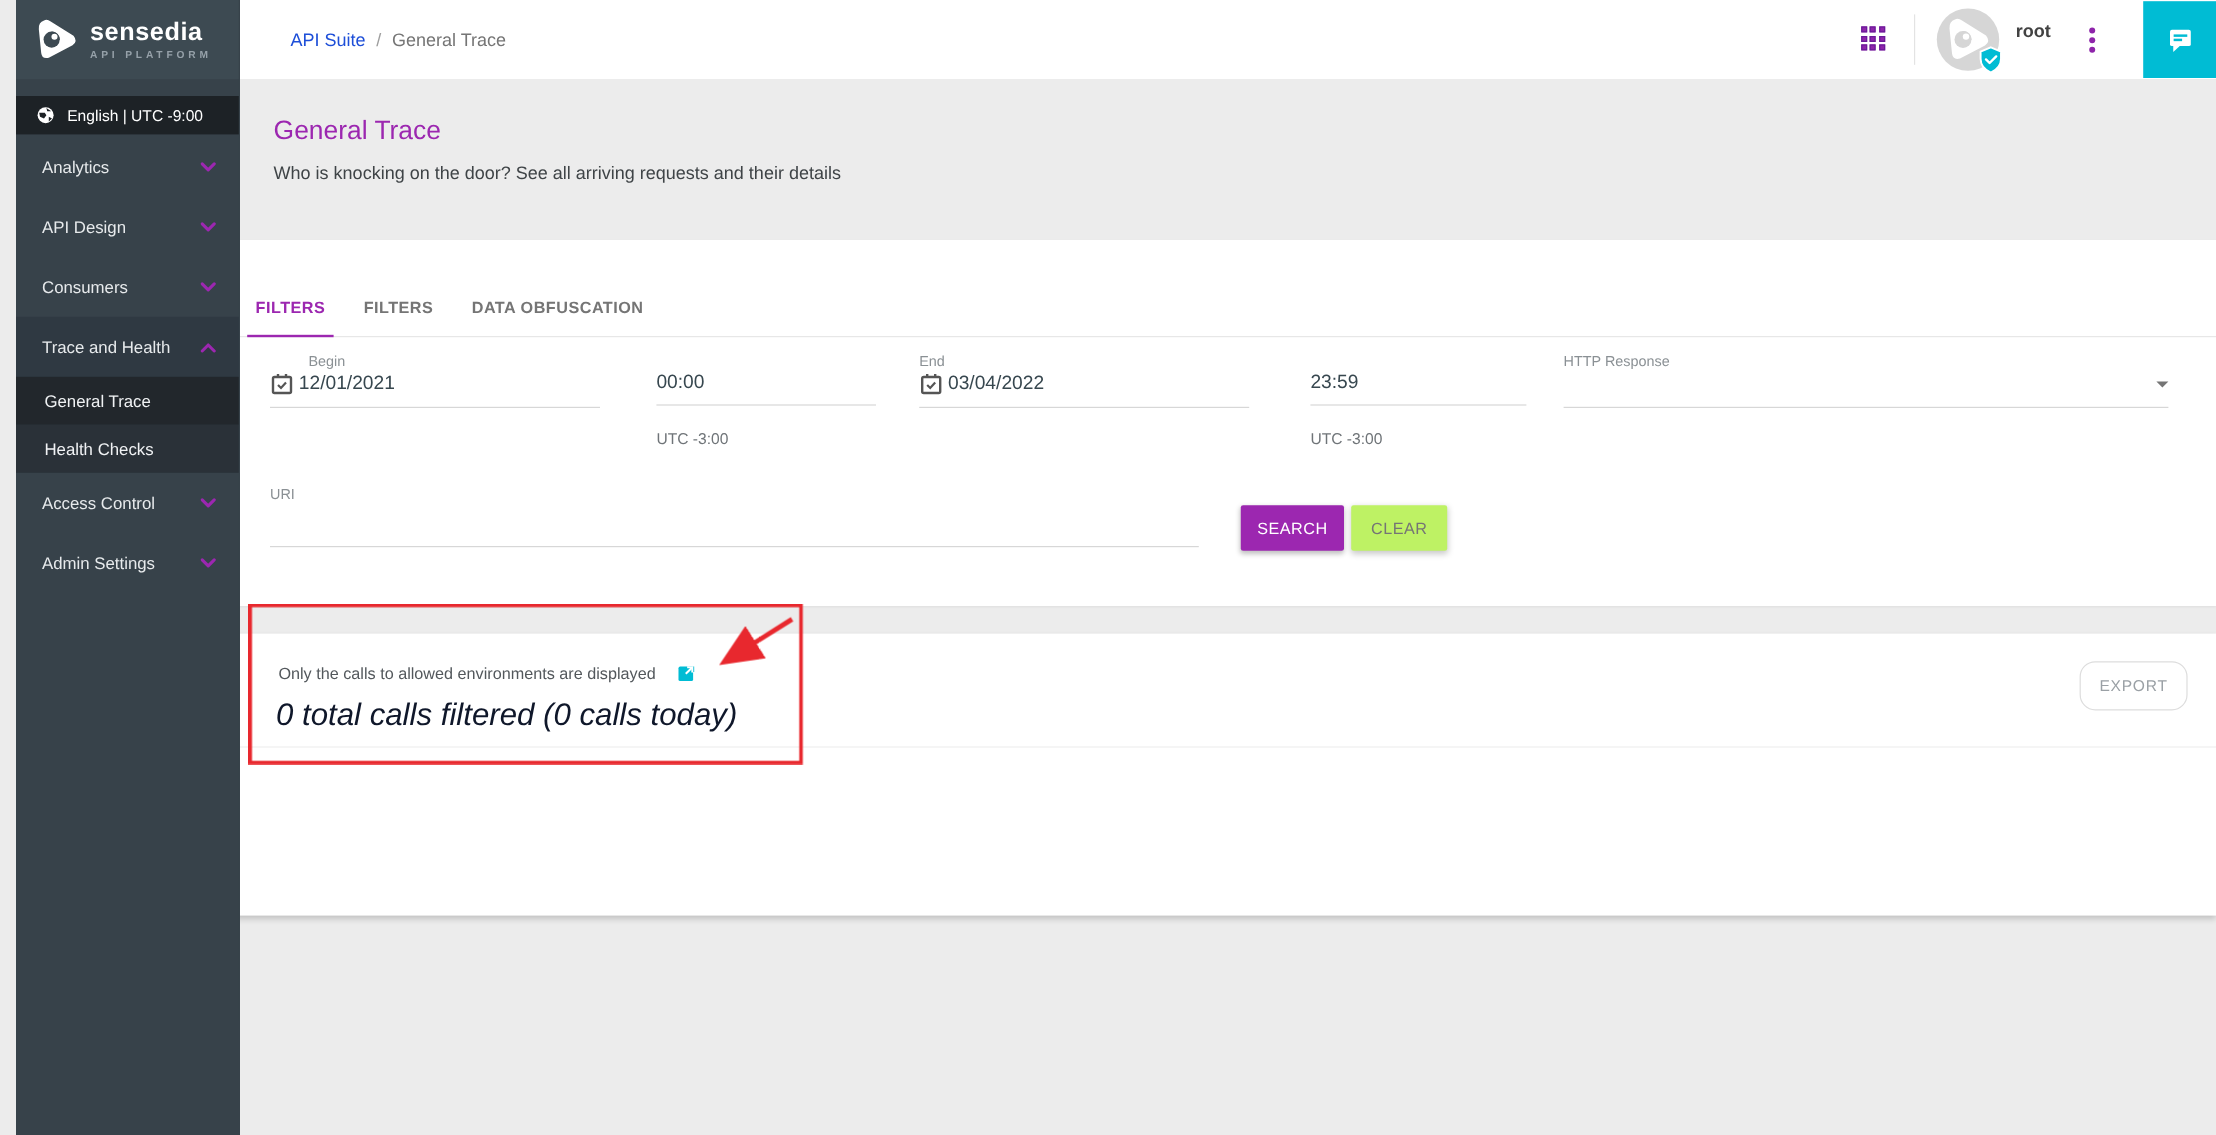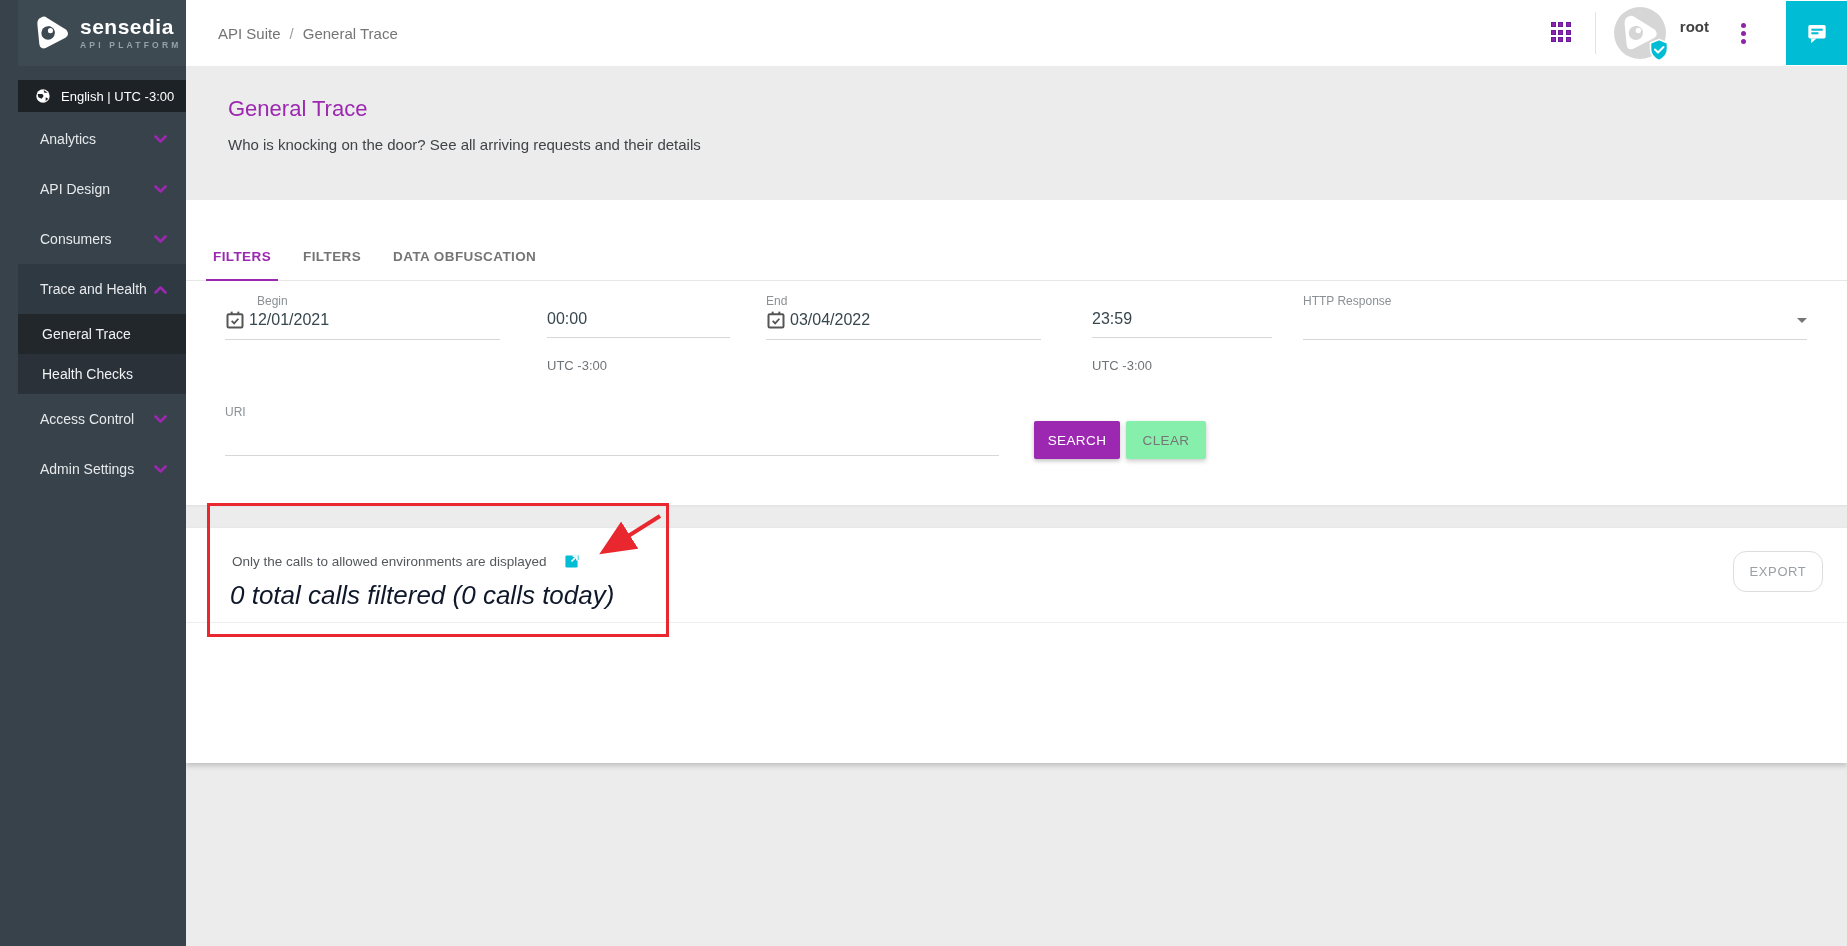--- a/index.html
+++ b/index.html
@@ -1,39 +1,39 @@
 <!DOCTYPE html>
 <html><head>
 <meta charset="utf-8">
 <style>
   * { margin:0; padding:0; box-sizing:border-box; }
   html,body { width:1847px; height:946px; overflow:hidden; font-family:"Liberation Sans", sans-serif; background:#ececec; }
 
   
-  .sidebar { position:fixed; left:0; top:0; width:186px; height:946px; background:#37424a; z-index:5;padding-left:18px; }
+  .sidebar { position:fixed; left:13px; top:0; width:186px; height:946px; background:#37424a; z-index:5; }
   .logo-area { height:66px; background:#3d4a52; display:flex; align-items:center; padding-left:15px; }
   .logo-mark { width:38px; height:38px; margin-right:9px; flex:none; }
   .brand-name { color:#fff; font-size:21px; font-weight:bold; letter-spacing:.5px; line-height:1; }
   .brand-sub { color:#96a1a9; font-size:8.5px; letter-spacing:3.2px; margin-top:3px; font-weight:bold; }
   .locale-bar { margin-top:14px; height:32px; background:#1d2226; color:#fff; font-size:13px; display:flex; align-items:center; gap:10px; padding-left:17px; }
   .nav { margin-top:2px; }
   .nav-item { height:50px; display:flex; align-items:center; justify-content:space-between; padding:0 19px 0 22px; color:#e7eaec; font-size:14px; cursor:pointer; }
   .nav-item.open { background:#2f3942; }
   .sub-item { height:40px; display:flex; align-items:center; padding-left:24px; color:#f0f2f4; font-size:14px; background:#2a3138; cursor:pointer; }
   .sub-item.selected { background:#22272c; }
   .chev { width:13px; height:9px; }
   .chev polyline { fill:none; stroke:#9c27b0; stroke-width:2.6; stroke-linecap:round; stroke-linejoin:round; }
   .chev.up { transform:rotate(180deg); }
 
   
   .main { margin-left:186px; width:1661px; height:946px; display:flex; flex-direction:column; }
 
   .topbar { height:66px; background:#fff; display:flex; align-items:center; padding-left:32px; flex:none; }
   .breadcrumb { font-size:15px; display:flex; gap:9px; align-items:center; }
-  .bc-parent { color:#737373; cursor:pointer; }
+  .bc-parent { color:#1d4ed8; cursor:pointer;margin-left:24px; }
   .bc-sep { color:#9e9e9e; }
   .bc-current { color:#757575; }
   .topbar-right { margin-left:auto; display:flex; align-items:center; }
   .grid-icon { width:22px; height:22px; display:grid; grid-template-columns:repeat(3,5px); grid-template-rows:repeat(3,5px); gap:2.5px; cursor:pointer; }
   .grid-icon span { background:#8e24aa; border:1px solid #6a1b9a; }
   .tb-divider { width:1px; height:42px; background:#e3e3e3; margin:0 18px 0 22px; }
   .avatar-wrap { position:relative; width:52px; height:52px; }
   .avatar { width:52px; height:52px; border-radius:50%; background:#d6d6d6; overflow:hidden; display:flex; align-items:center; justify-content:center; cursor:pointer; }
   .badge { position:absolute; right:-4px; bottom:-3px; width:22px; height:24px; }
   .user-name { font-size:15px; color:#424242; font-weight:bold; margin:0 0 14px 14px; }
@@ -51,21 +51,21 @@
   .tab.active { color:#9c27b0; border-bottom:2px solid #9c27b0; margin-bottom:-1px; padding-bottom:15px; }
 
   .f-label { position:absolute; font-size:12px; color:#8a9094; }
   .f-value { position:absolute; display:flex; align-items:center; gap:4px; font-size:16px; color:#37474f; border-bottom:1px solid #d7d7d7; padding-bottom:9px; }
   .f-helper { position:absolute; font-size:13px; color:#6f7478; }
   .cal-icon { width:20px; height:20px; flex:none; }
   .dd-arrow { margin-left:auto; width:0; height:0; border-left:5px solid transparent; border-right:5px solid transparent; border-top:5px solid #757575; }
   .uri-input { border:none; outline:none; width:100%; font-size:16px; color:#37474f; background:transparent; }
 
   .btn-search { position:absolute; left:848px; top:221px; width:86px; height:38px; background:#9c27b0; color:#fff; border:none; border-radius:2px; font-size:13.5px; letter-spacing:.4px; font-family:inherit; cursor:pointer; box-shadow:0 2px 4px rgba(0,0,0,.25); }
-  .btn-clear { position:absolute; left:940px; top:221px; width:80px; height:38px; background:#86efac; color:#757575; border:none; border-radius:2px; font-size:13.5px; letter-spacing:.4px; font-family:inherit; cursor:pointer; box-shadow:0 2px 5px rgba(0,0,0,.22); }
+  .btn-clear { position:absolute; left:940px; top:221px; width:80px; height:38px; background:#bef264; color:#757575; border:none; border-radius:2px; font-size:13.5px; letter-spacing:.4px; font-family:inherit; cursor:pointer; box-shadow:0 2px 5px rgba(0,0,0,.22); }
 
   .gap-strip { height:23px; background:#ececec; flex:none; }
 
   .results-panel { height:235px; background:#fff; position:relative; flex:none; box-shadow:0 3px 5px rgba(0,0,0,.18); }
   .results-note { position:absolute; left:46px; top:26px; font-size:13.5px; color:#53585c; display:flex; align-items:center; gap:18px; }
   .link-icon { width:15px; height:15px; cursor:pointer; }
   .results-summary { position:absolute; left:44px; top:52px; font-size:26px; color:#0f172a; font-weight:400;font-style:italic; }
   .results-divider { position:absolute; left:0; right:0; top:94px; height:1px; background:#efefef; }
   .btn-export { position:absolute; right:24px; top:23px; width:90px; height:41px; background:#fff; border:1px solid #ddd; border-radius:13px; color:#9aa0a5; font-size:13px; letter-spacing:.6px; font-family:inherit; cursor:pointer; }
 
@@ -90,21 +90,21 @@
       <div class="brand-name">sensedia</div>
       <div class="brand-sub">API PLATFORM</div>
     </div>
   </div>
 
   <div class="locale-bar">
     <svg width="16" height="16" viewBox="0 0 24 24">
       <circle cx="12" cy="12" r="10" fill="#ffffff"></circle>
       <path d="M4 9 h7 l2 3 l-3 4 l-5 -2 z M13 3 l1 4 h5 z M16 14 l4 2 l-4 4 z" fill="#1d2226"></path>
     </svg>
-    <span>English | UTC -3:00</span>
+    <span>English | UTC -9:00</span>
   </div>
 
   <nav class="nav">
     <div class="nav-item">
       <span>Analytics</span>
       <svg class="chev" viewBox="0 0 13 9">
           <polyline points="1.5,1.5 6.5,6.5 11.5,1.5"></polyline>
         </svg>
     </div>
     <div class="nav-item">

